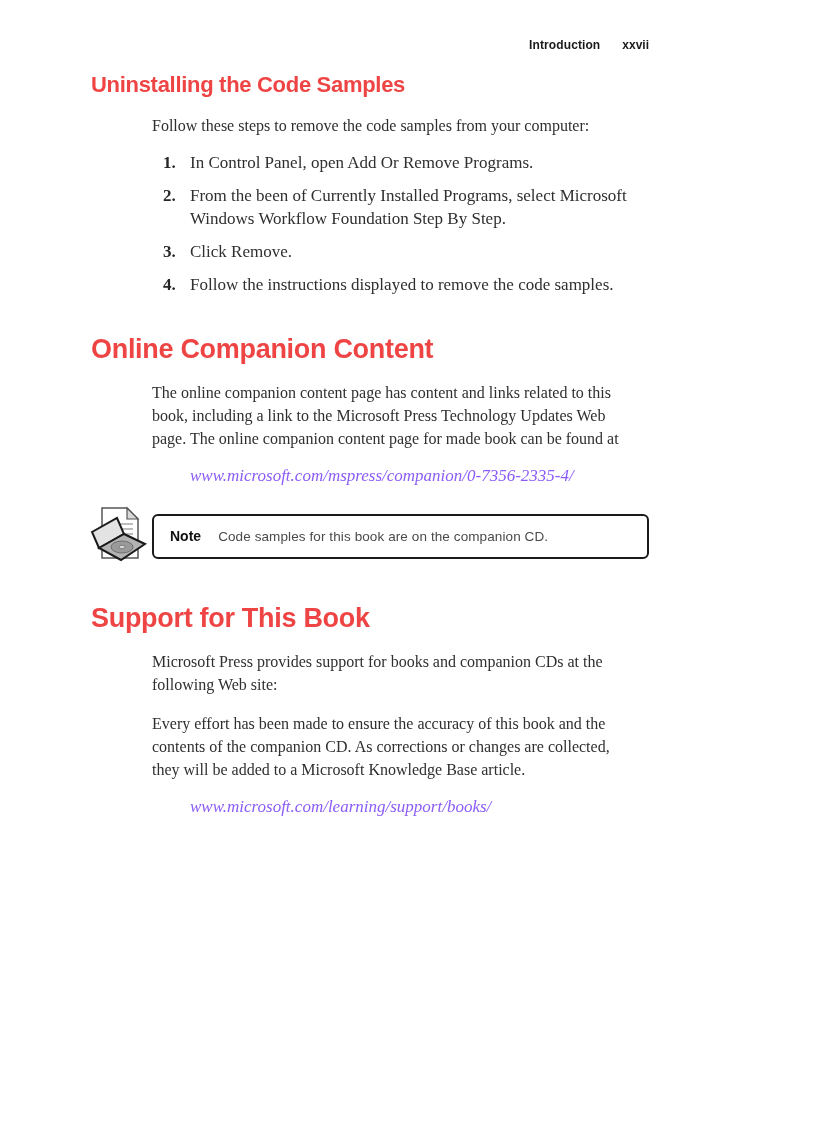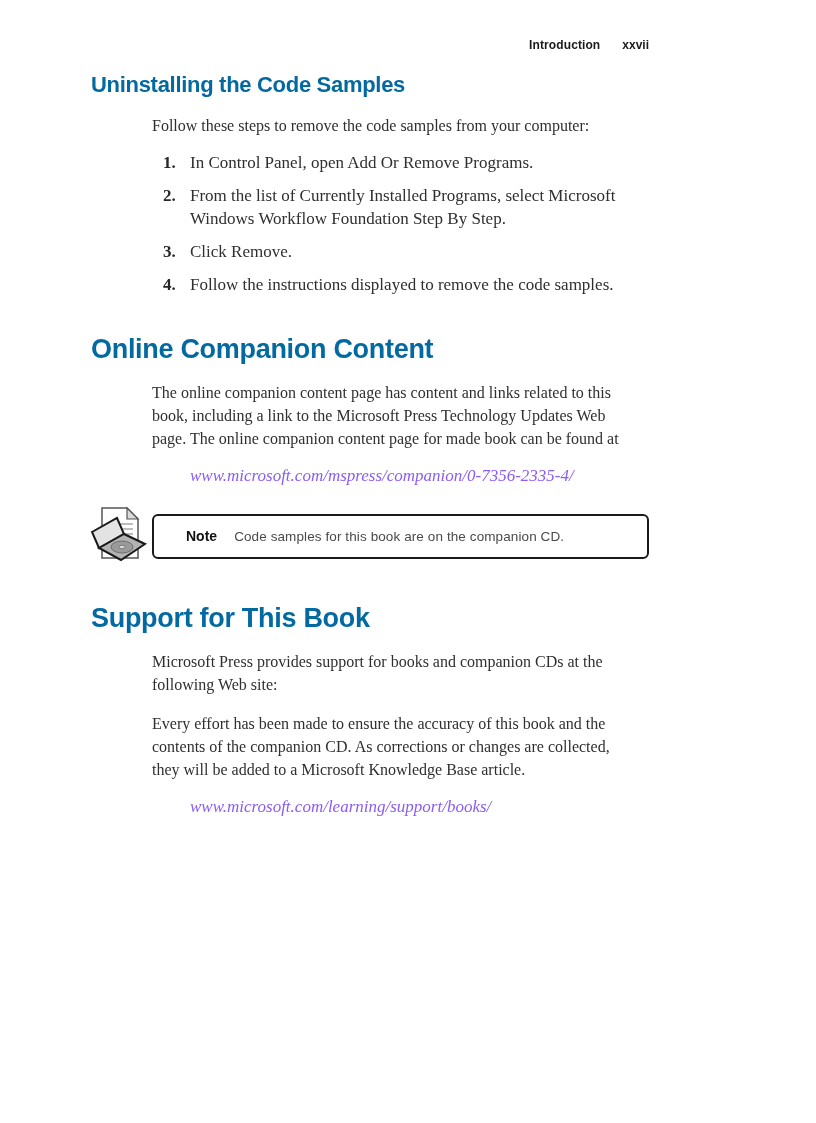--- a/index.html
+++ b/index.html
@@ -19,21 +19,21 @@
     font-size: 12px;
     color: #1a1a1a;
   }
   .running-head .chapter { font-weight: bold; letter-spacing: 0.1px; }
   .running-head .pagenum { font-weight: bold; margin-left: 22px; }
 
   h1.sec-title, h2.sec-title {
     margin: 0 0 0 91px;
     font-family: "Liberation Sans", "DejaVu Sans", sans-serif;
     font-weight: bold;
-    color: #0369a1;
+    color: #ef4444;
     letter-spacing: -0.3px;
   }
   h2.sec-title { font-size: 22px; line-height: 26px; margin-top: 20px; }
   h1.sec-title { font-size: 27px; line-height: 31px; }
 
   p.body-text {
     margin: 16px 74px 0 152px;
     font-size: 16px;
     line-height: 23px;
     text-align: left;
@@ -64,21 +64,21 @@
   }
   .note-icon { flex: 0 0 62px; height: 62px; position: relative; }
   .note-box {
     flex: 1;
     margin-left: 2px;
     border: 2px solid #1a1a1a;
     border-radius: 6px;
     height: 41px;
     display: flex;
     align-items: center;
-    padding-left: 32px;
+    padding-left: 16px;
     background: #ffffff;
     font-family: "Liberation Sans", "DejaVu Sans", sans-serif;
   }
   .note-label { font-weight: bold; font-size: 14px; color: #111111; }
   .note-text { margin-left: 17px; font-size: 13.5px; color: #4a4a4a; letter-spacing: 0.1px; }
 
   .spacer-online { height: 28px; }
   .spacer-support { height: 36px; }
 </style>
 </head>
@@ -94,21 +94,21 @@
 
   <p class="body-text">Follow these steps to remove the code samples from your computer:</p>
 
   <div class="steps">
     <div class="step">
       <span class="step-num">1.</span>
       <span class="step-text">In Control Panel, open Add Or Remove Programs.</span>
     </div>
     <div class="step">
       <span class="step-num">2.</span>
-      <span class="step-text">From the list of Currently Installed Programs, select Microsoft Windows Workflow Foundation Step By Step.</span>
+      <span class="step-text">From the been of Currently Installed Programs, select Microsoft Windows Workflow Foundation Step By Step.</span>
     </div>
     <div class="step">
       <span class="step-num">3.</span>
       <span class="step-text">Click Remove.</span>
     </div>
     <div class="step">
       <span class="step-num">4.</span>
       <span class="step-text">Follow the instructions displayed to remove the code samples.</span>
     </div>
   </div>

